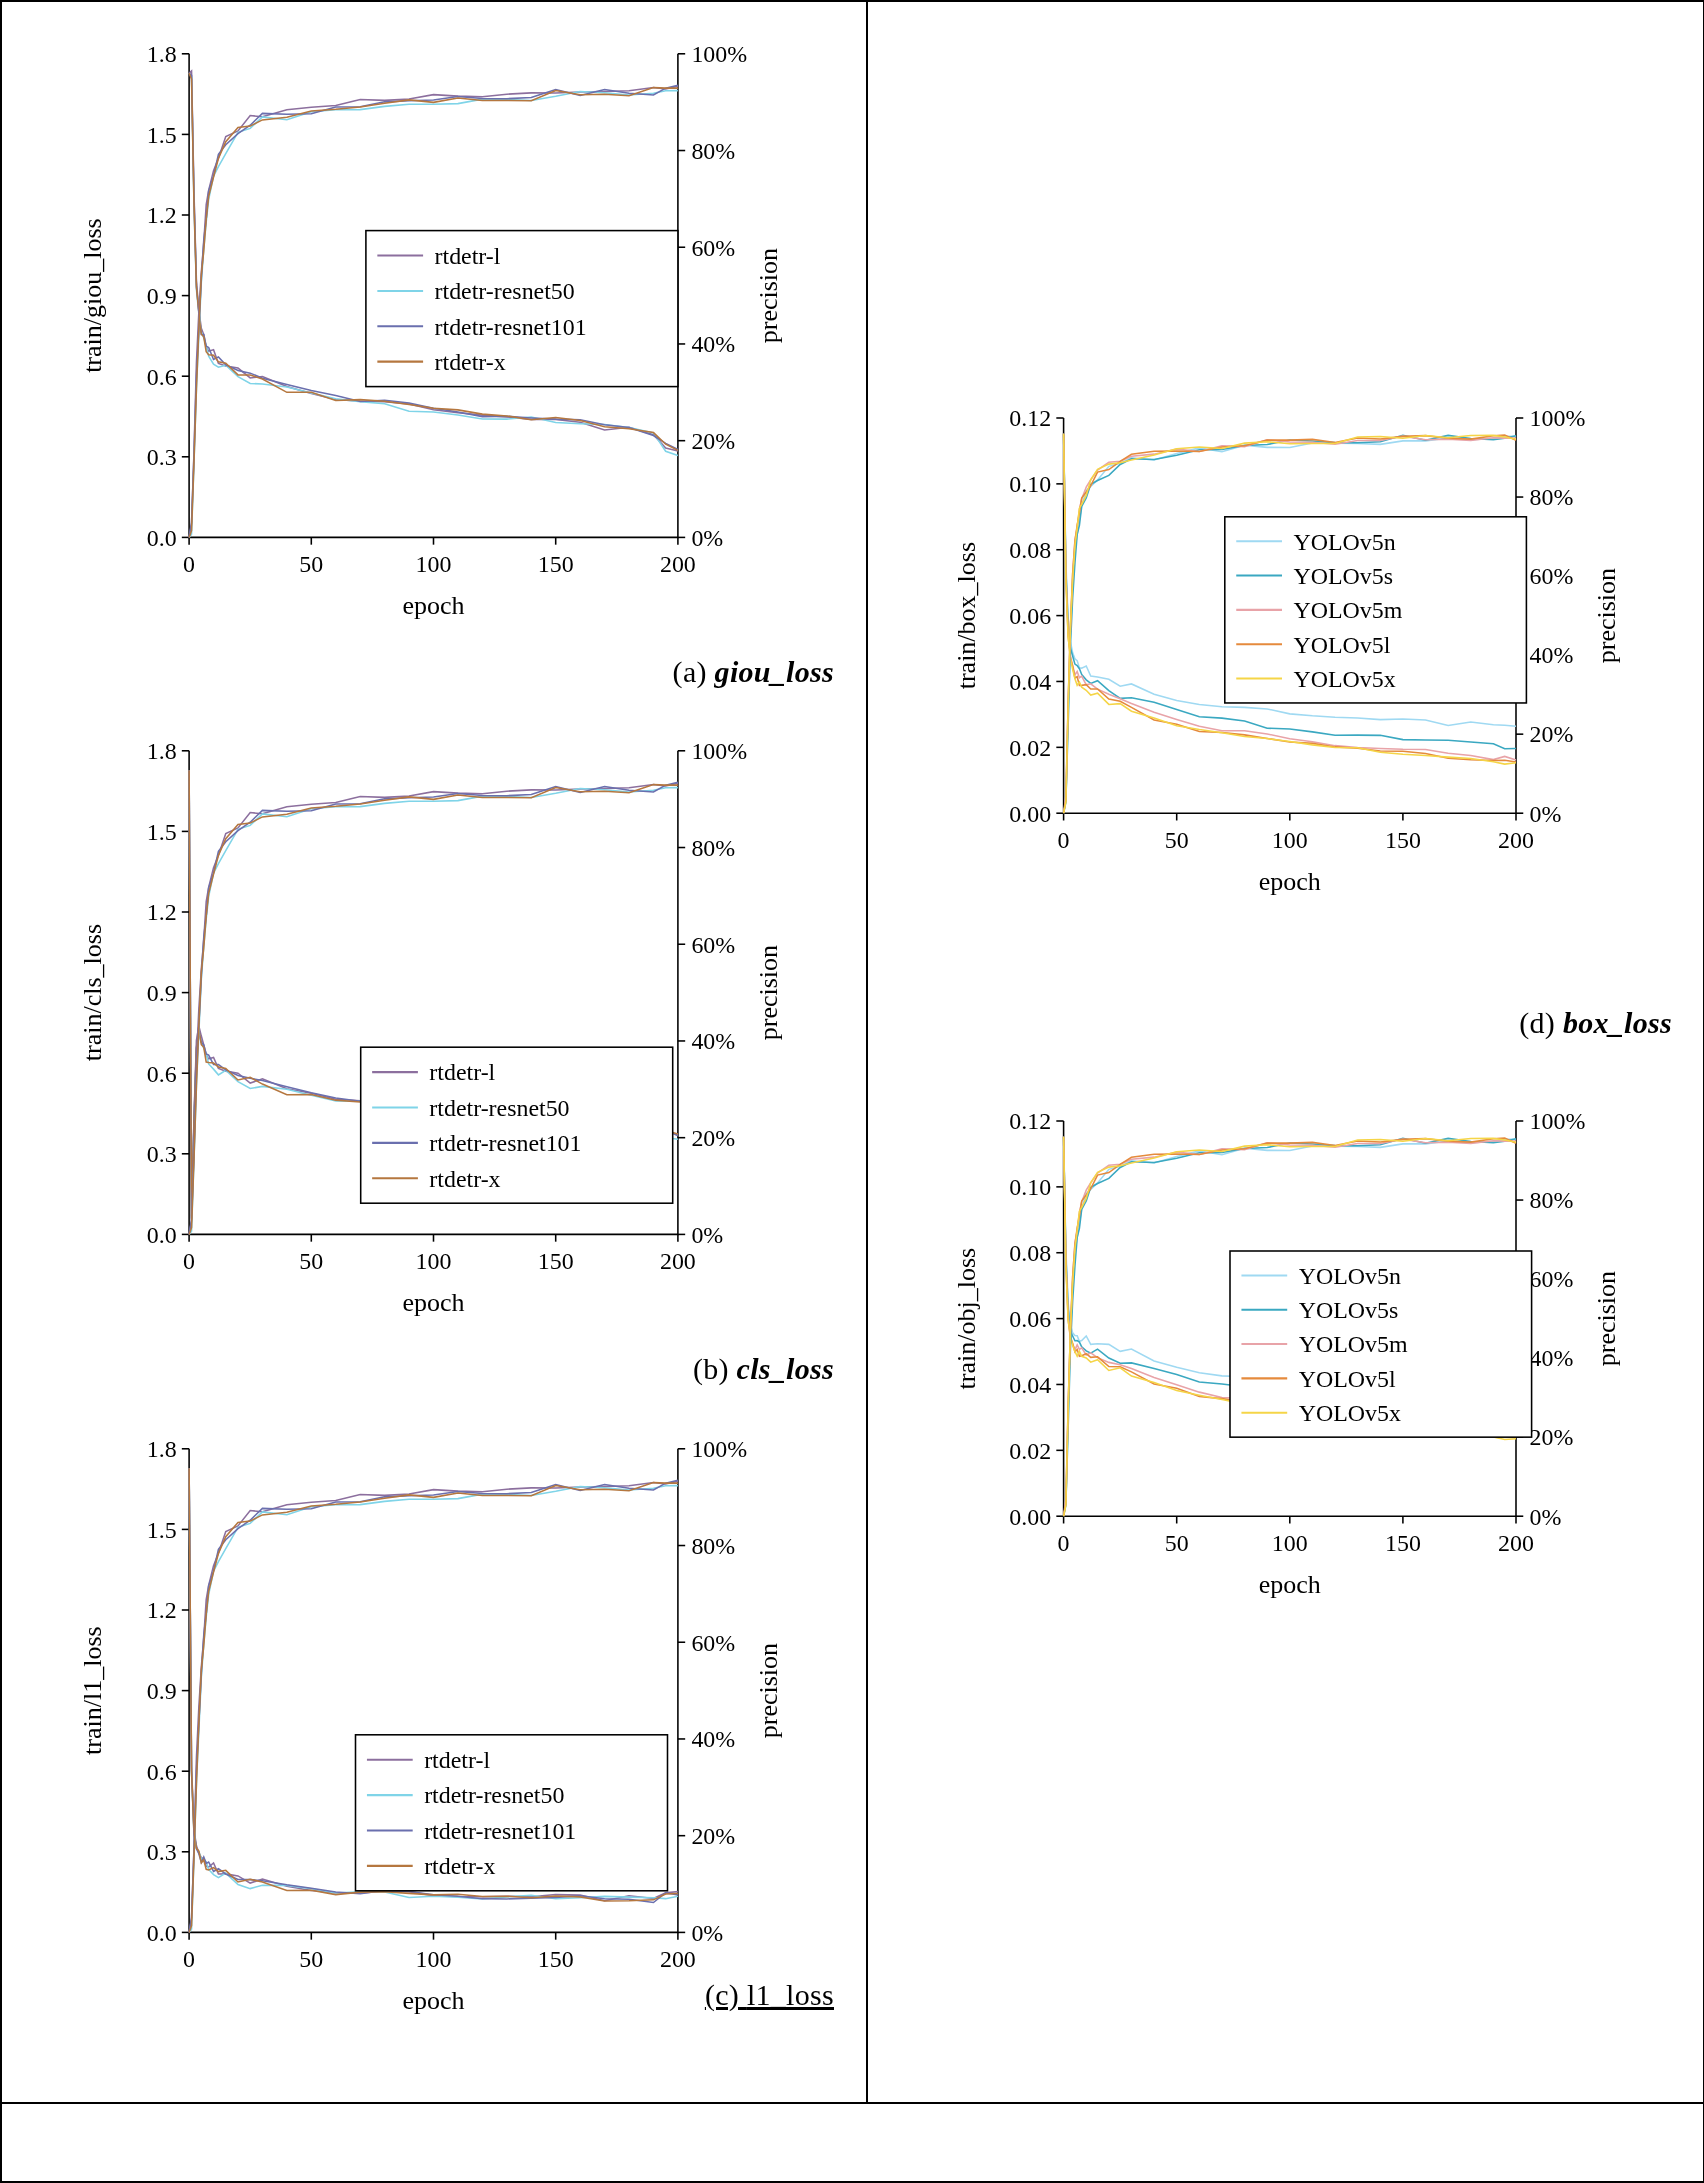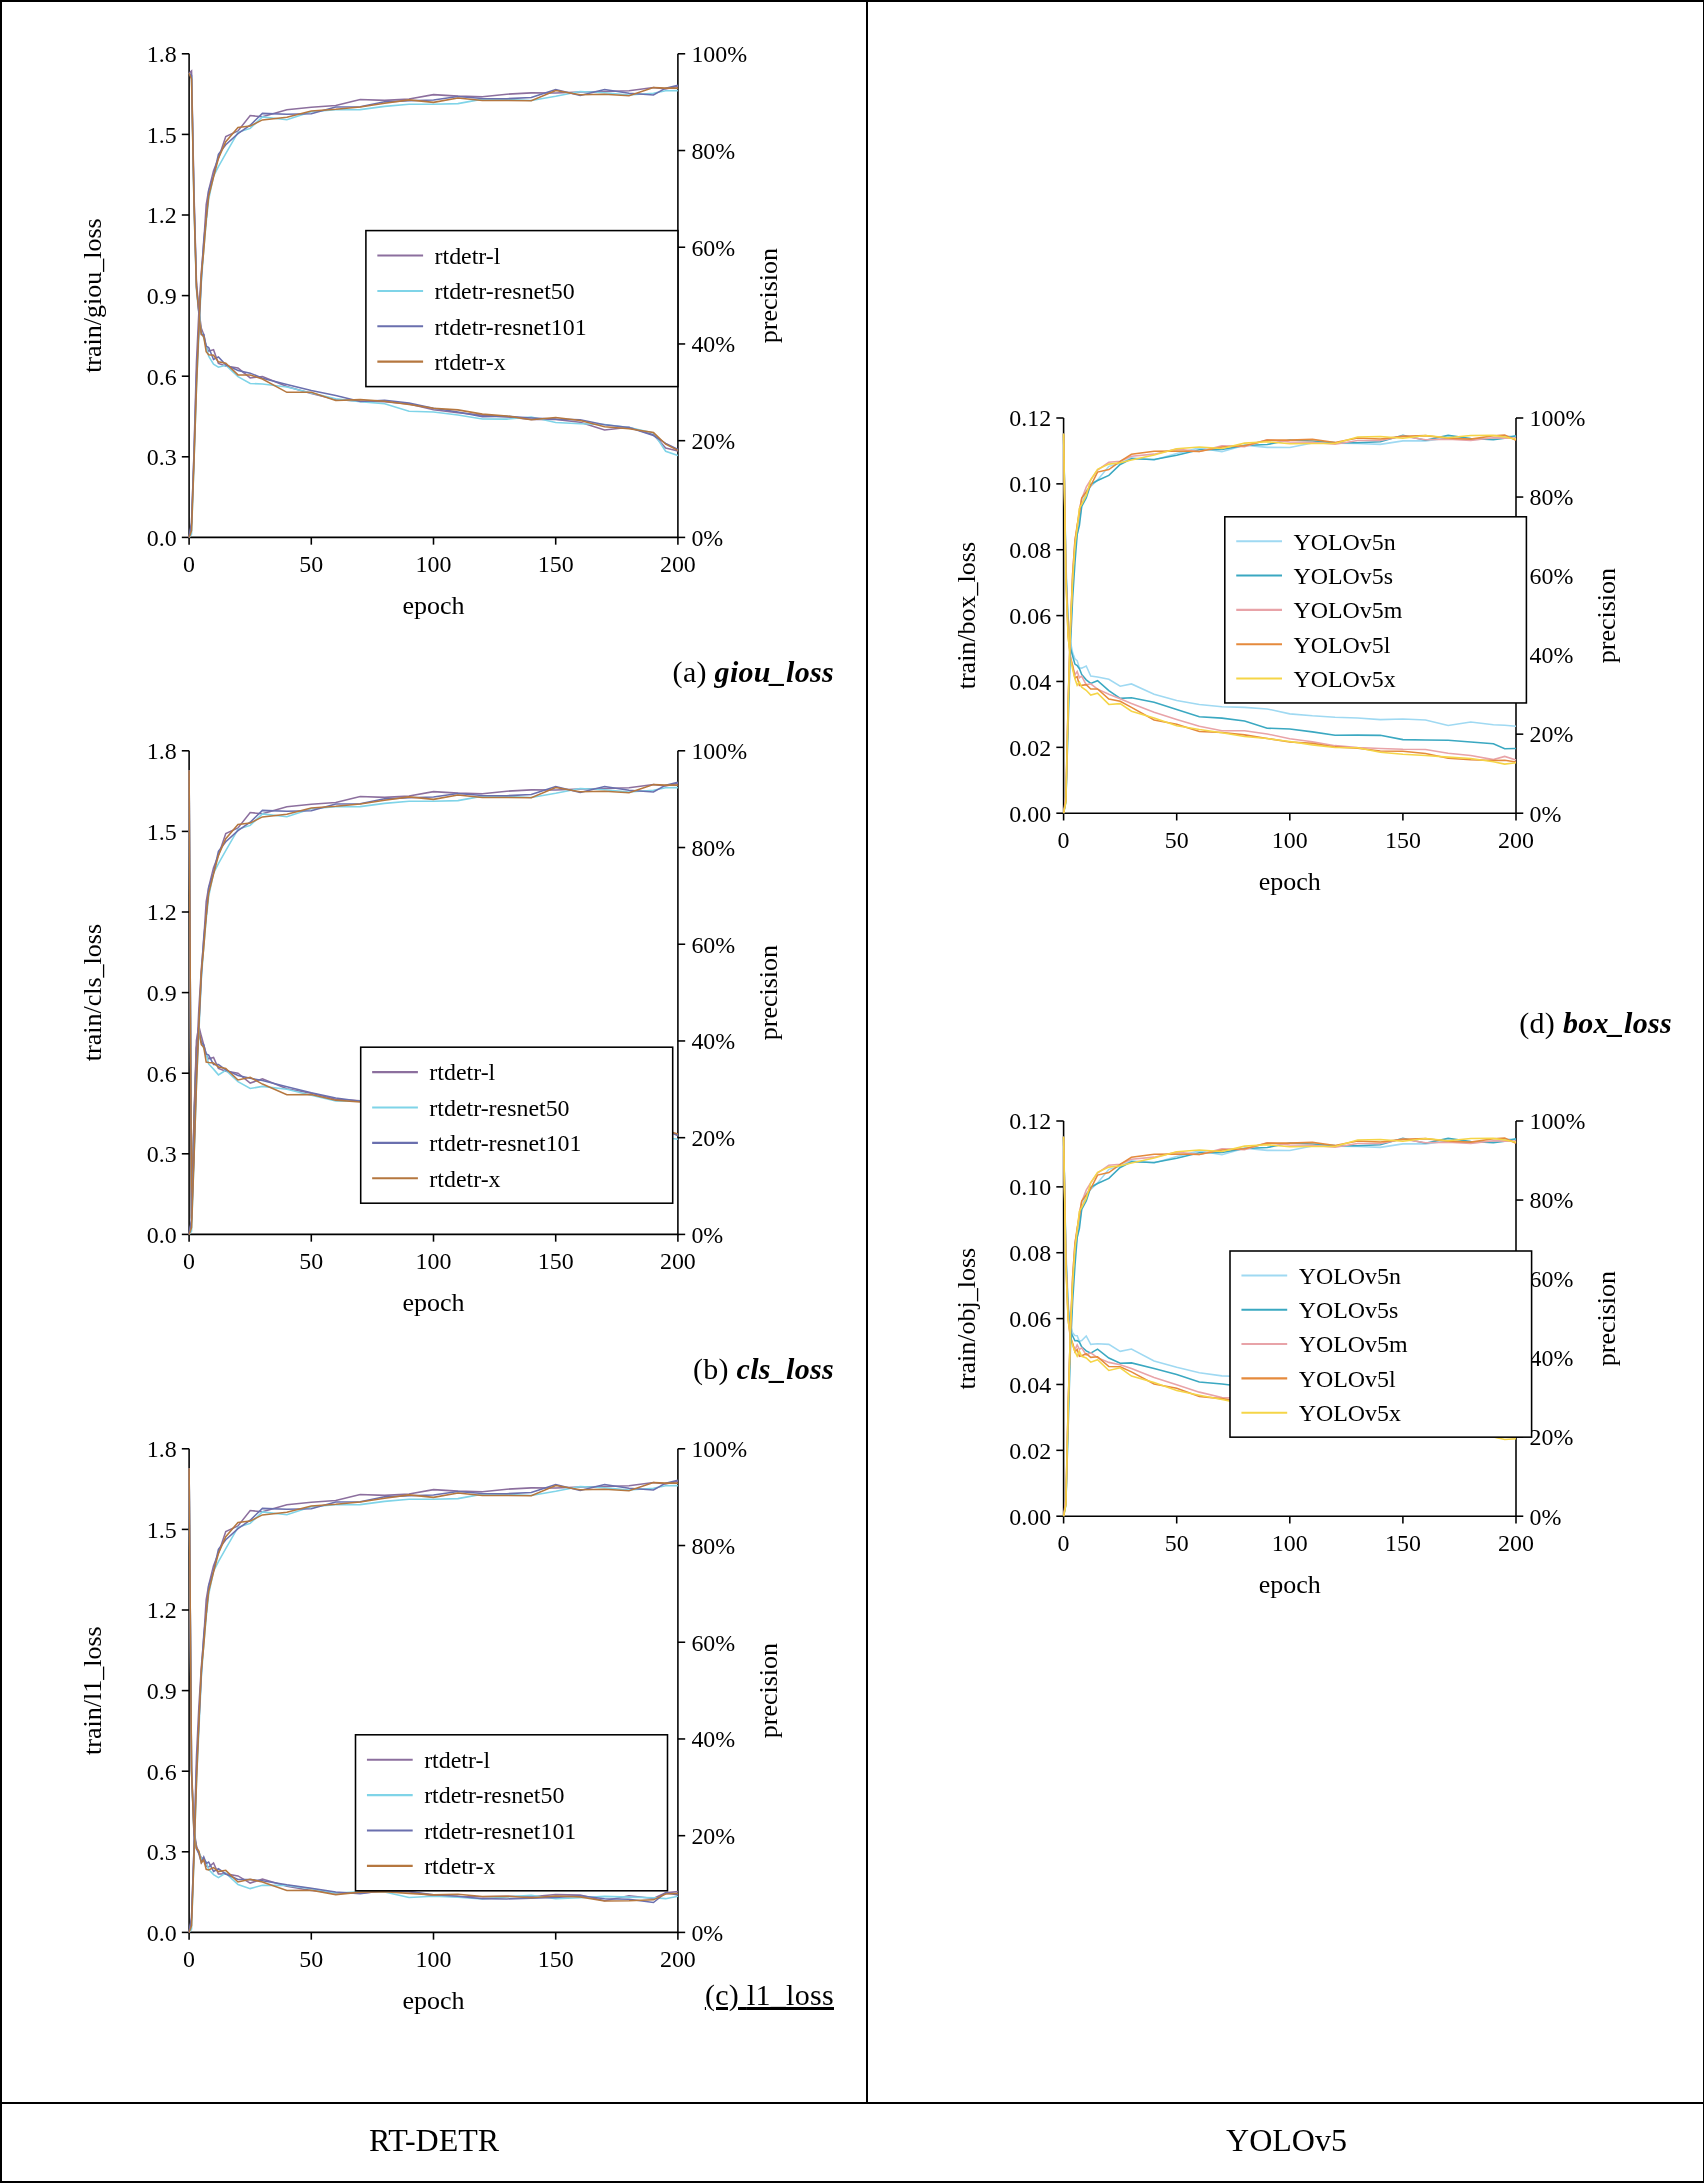--- a/index.html
+++ b/index.html
@@ -391,17 +391,15 @@
             <text x="782" y="485" class="legendtext" text-anchor="start">YOLOv5m</text>
             <line x1="672" y1="535" x2="760" y2="535" stroke="#e58a3c" stroke-width="4"></line>
             <text x="782" y="551" class="legendtext" text-anchor="start">YOLOv5l</text>
             <line x1="672" y1="601" x2="760" y2="601" stroke="#f5d547" stroke-width="4"></line>
             <text x="782" y="617" class="legendtext" text-anchor="start">YOLOv5x</text>
           </g>
         </svg>
       </div>
   </div>
 
-  <div class="footer-label" style="left:0;top:2120px;width:864px;">RT-DETR</div>
-  <div class="footer-label" style="left:866px;top:2120px;width:837px;">YOLOv5</div>
 
 </div>
 
 
 </body></html>

